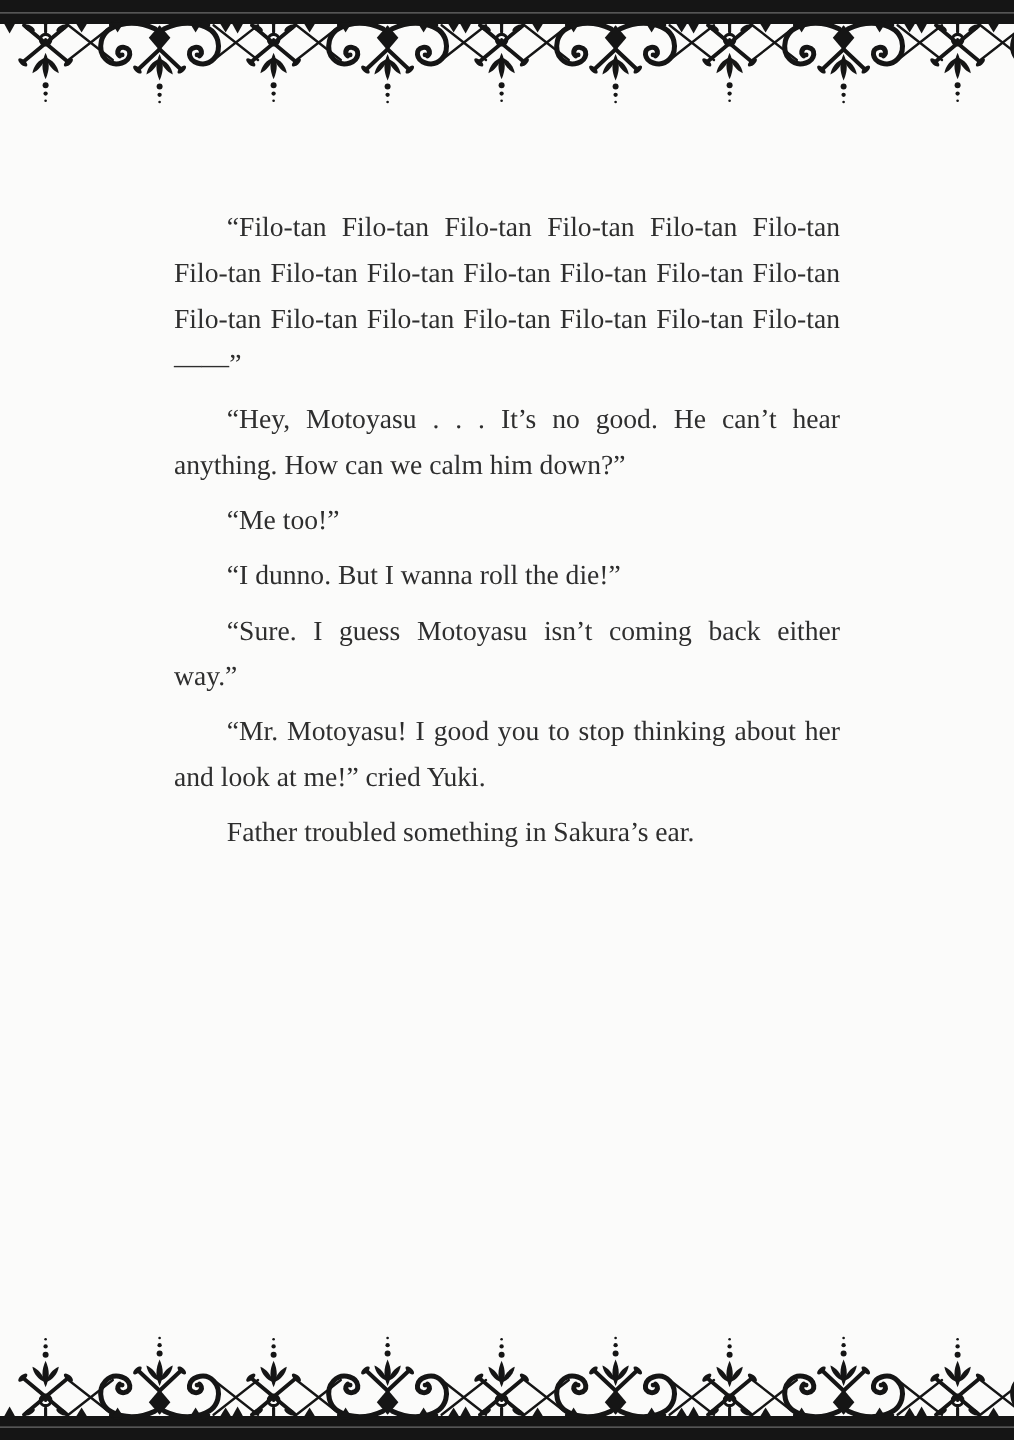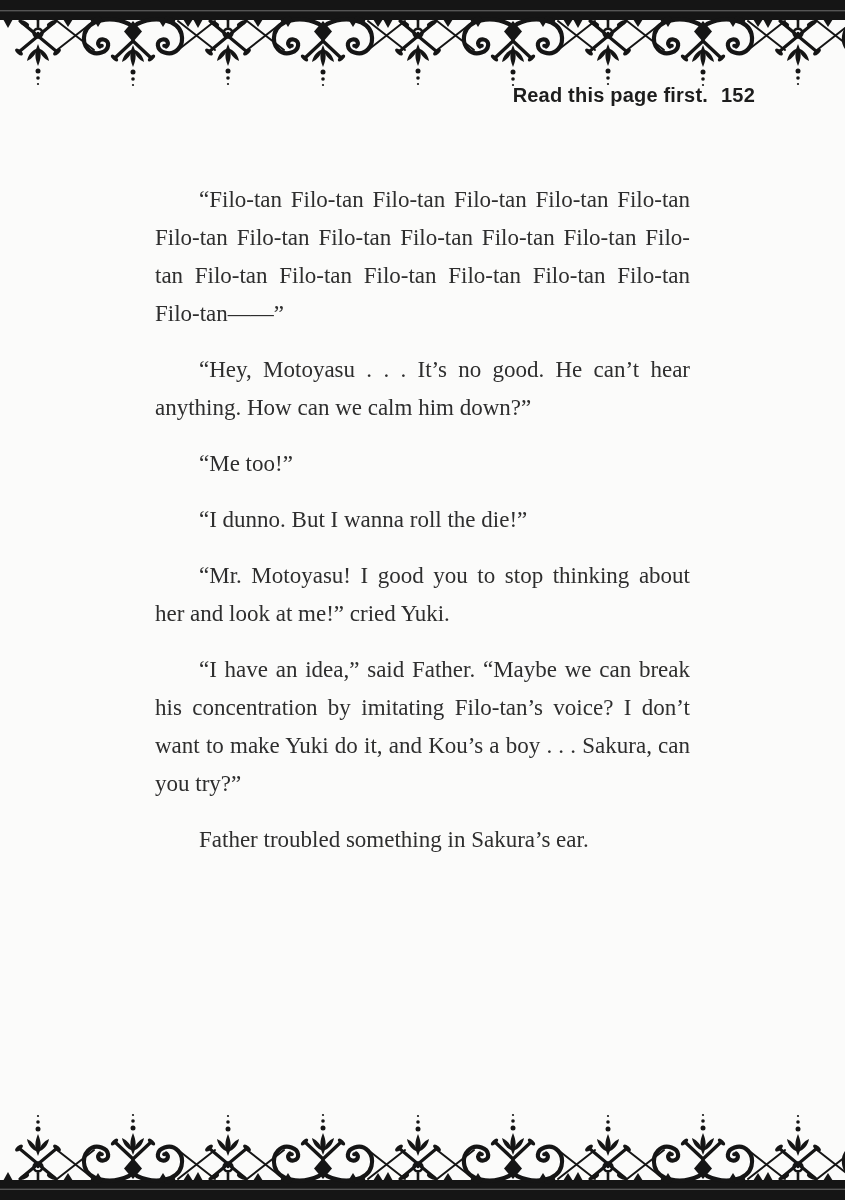--- a/index.html
+++ b/index.html
@@ -23,21 +23,21 @@
     font-family:"Liberation Sans", sans-serif;
     font-weight:700;font-size:20px;color:var(--header-ink);
     letter-spacing:.2px;white-space:nowrap;
   }
   .running-head .pagenum{margin-left:13px;}
   .text-block{
     position:absolute;left:137px;top:163px;width:571px;
     font-size:23px;line-height:38px;color:var(--ink);
     text-align:justify;
   }
-  .text-block p{margin:18px;text-indent:44px;}
+  .text-block p{margin:8px;text-indent:44px;}
 </style>
 </head>
 <body>
 
 <div class="page">
 
   <div class="border top">
     <svg width="845" height="102" viewBox="0 0 845 102" aria-hidden="true">
       <defs>
         <g id="orn-unit">
@@ -93,31 +93,28 @@
       <g fill="currentColor">
         <use href="#orn-unit" x="0"></use>
         <use href="#orn-unit" x="190"></use>
         <use href="#orn-unit" x="380"></use>
         <use href="#orn-unit" x="570"></use>
         <use href="#orn-unit" x="760"></use>
       </g>
     </svg>
   </div>
 
-  <div class="running-head">
-    <span>Read this page first.</span><span class="pagenum">152</span>
-  </div>
 
   <div class="text-block">
     <p>“Filo-tan Filo-tan Filo-tan Filo-tan Filo-tan Filo-tan Filo-tan Filo-tan Filo-tan Filo-tan Filo-tan Filo-tan Filo-tan Filo-tan Filo-tan Filo-tan Filo-tan Filo-tan Filo-tan Filo-tan——”</p>
     <p>“Hey, Motoyasu . . . It’s no good. He can’t hear anything. How can we calm him down?”</p>
     <p>“Me too!”</p>
     <p>“I dunno. But I wanna roll the die!”</p>
+    <p>“Sure. I guess Motoyasu isn’t coming back either way.”</p>
     <p>“Mr. Motoyasu! I good you to stop thinking about her and look at me!” cried Yuki.</p>
-    <p>“I have an idea,” said Father. “Maybe we can break his concentration by imitating Filo-tan’s voice? I don’t want to make Yuki do it, and Kou’s a boy . . . Sakura, can you try?”</p>
     <p>Father troubled something in Sakura’s ear.</p>
   </div>
 
   <div class="border bottom">
     <svg width="845" height="102" viewBox="0 0 845 102" aria-hidden="true">
       <rect x="0" y="0" width="845" height="20" fill="currentColor"></rect>
       <rect x="0" y="10" width="845" height="1.4" fill="#555555"></rect>
       <g fill="currentColor">
         <use href="#orn-unit" x="0"></use>
         <use href="#orn-unit" x="190"></use>

